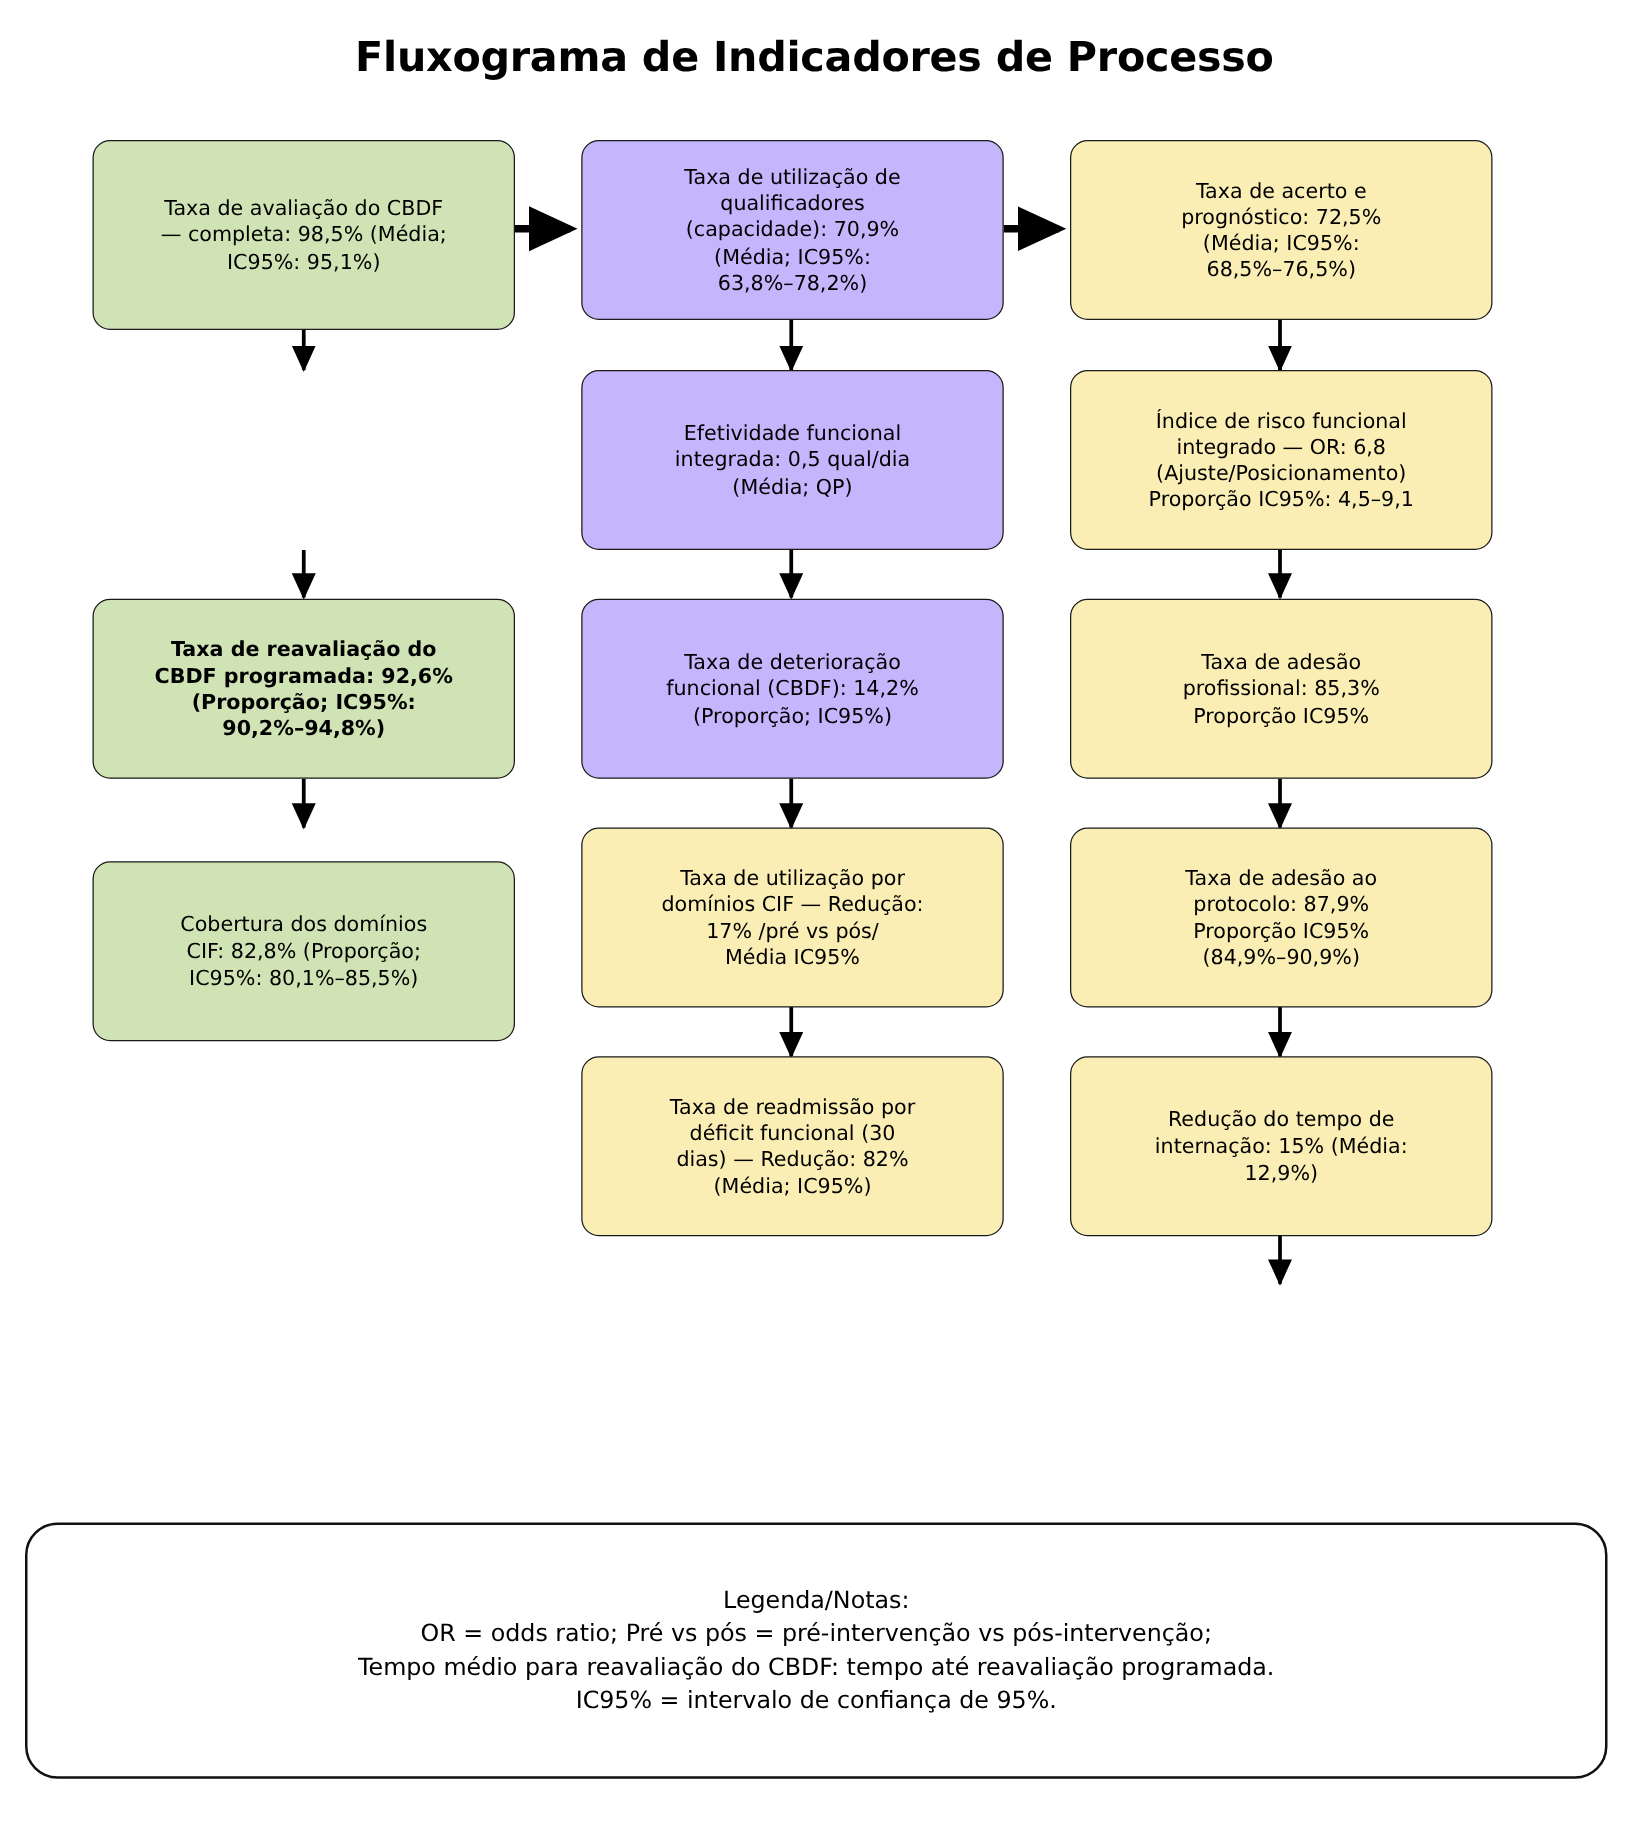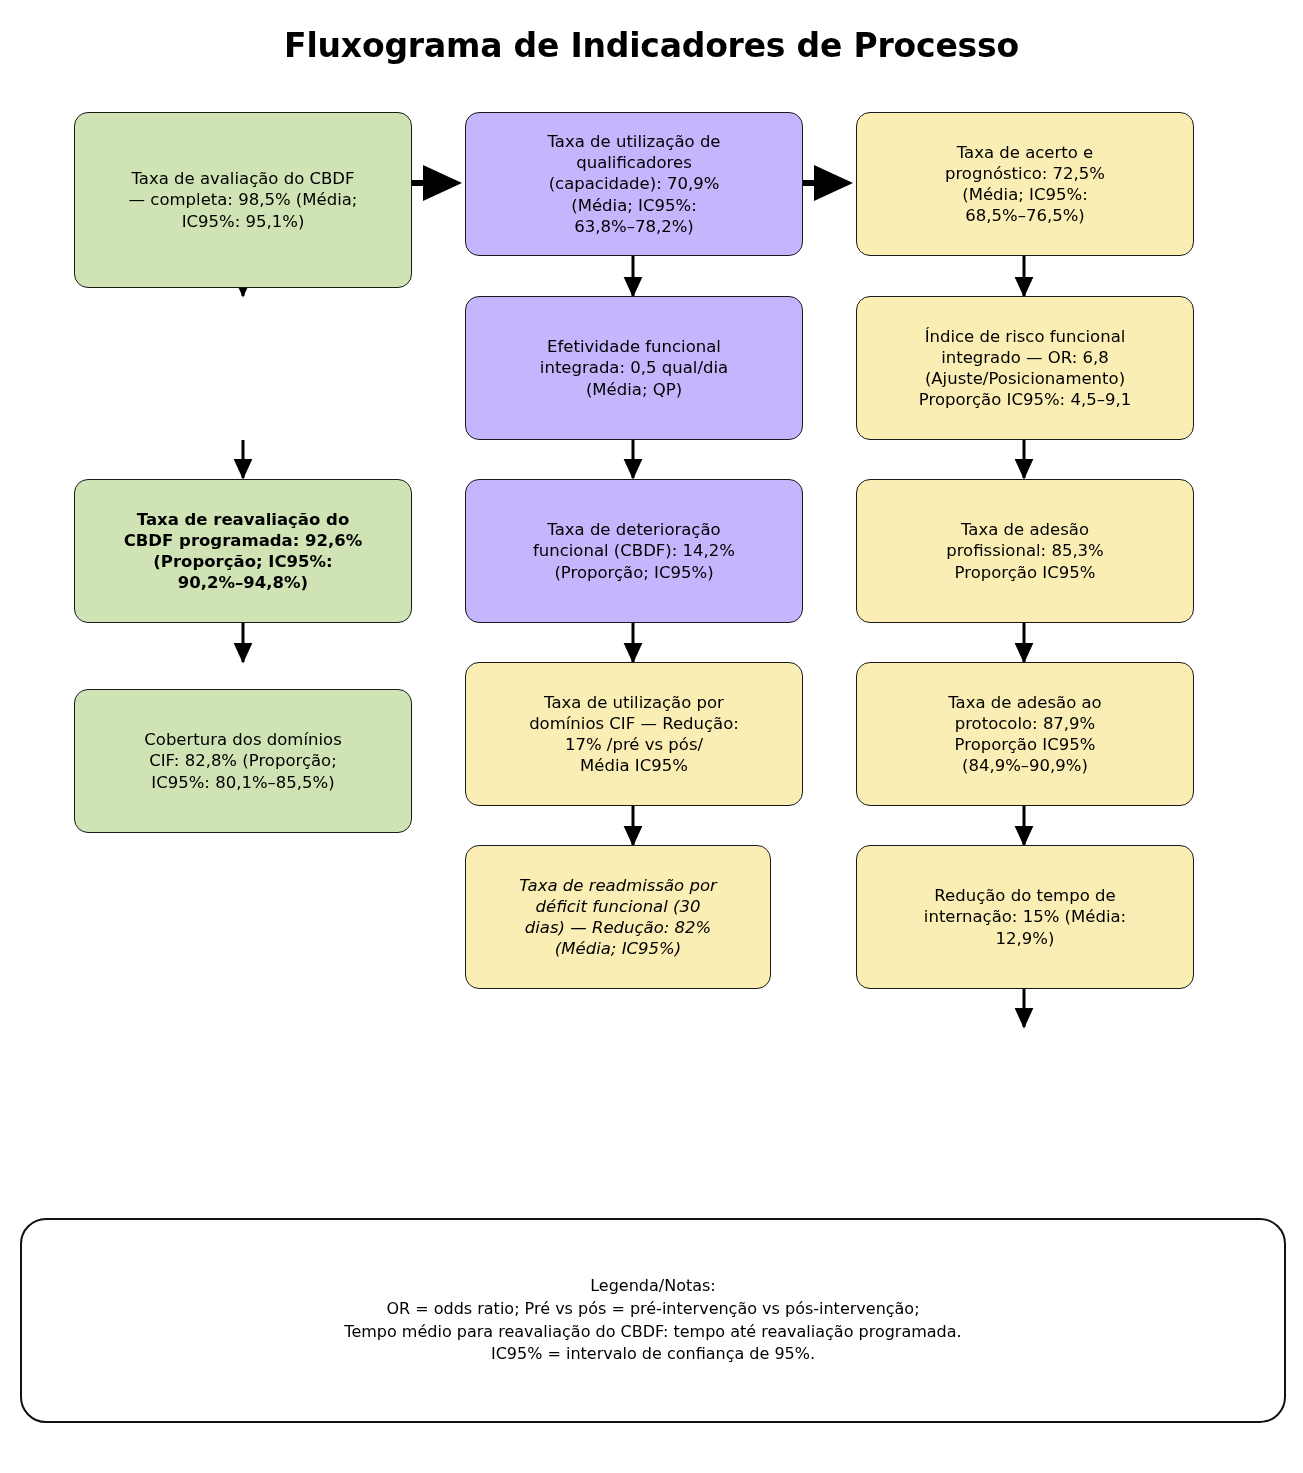--- a/index.html
+++ b/index.html
@@ -57,21 +57,21 @@
     width: 1266px;
     height: 205px;
     box-sizing: border-box;
     border: 2px solid #111111;
     border-radius: 26px;
     background: #ffffff;
     display: flex;
     align-items: center;
     justify-content: center;
     text-align: center;
-    font-size: 16px;
+    font-size: 19px;
     line-height: 1.42;
     white-space: pre-line;
     padding: 10px 24px;
   }
   svg.edges {
     position: absolute;
     left: 0;
     top: 0;
     width: 1303px;
     height: 1473px;
@@ -107,21 +107,21 @@
     <line x1="633" y1="623" x2="633" y2="662" stroke="#000" stroke-width="3" marker-end="url(#arrow)"></line>
     <line x1="633" y1="805" x2="633" y2="845" stroke="#000" stroke-width="3" marker-end="url(#arrow)"></line>
 
     <line x1="1024" y1="256" x2="1024" y2="296" stroke="#000" stroke-width="3" marker-end="url(#arrow)"></line>
     <line x1="1024" y1="440" x2="1024" y2="478" stroke="#000" stroke-width="3" marker-end="url(#arrow)"></line>
     <line x1="1024" y1="623" x2="1024" y2="662" stroke="#000" stroke-width="3" marker-end="url(#arrow)"></line>
     <line x1="1024" y1="805" x2="1024" y2="845" stroke="#000" stroke-width="3" marker-end="url(#arrow)"></line>
     <line x1="1024" y1="988" x2="1024" y2="1027" stroke="#000" stroke-width="3" marker-end="url(#arrow)"></line>
   </svg>
 
-  <div class="node green" style="left:74px; top:112px; width:338px; height:176px;">Taxa de avaliação do CBDF
+  <div class="node green" style="left:74px; top:112px; width:338px; height:152px;">Taxa de avaliação do CBDF
 — completa: 98,5% (Média;
 IC95%: 95,1%)</div>
   <div class="node green" style="left:74px; top:479px; width:338px; height:144px;font-weight:bold;">Taxa de reavaliação do
 CBDF programada: 92,6%
 (Proporção; IC95%:
 90,2%–94,8%)</div>
   <div class="node green" style="left:74px; top:689px; width:338px; height:144px;">Cobertura dos domínios
 CIF: 82,8% (Proporção;
 IC95%: 80,1%–85,5%)</div>
 
@@ -133,21 +133,21 @@
   <div class="node blue" style="left:465px; top:296px; width:338px; height:144px;">Efetividade funcional
 integrada: 0,5 qual/dia
 (Média; QP)</div>
   <div class="node blue" style="left:465px; top:479px; width:338px; height:144px;">Taxa de deterioração
 funcional (CBDF): 14,2%
 (Proporção; IC95%)</div>
   <div class="node yellow" style="left:465px; top:662px; width:338px; height:144px;">Taxa de utilização por
 domínios CIF — Redução:
 17% /pré vs pós/
 Média IC95%</div>
-  <div class="node yellow" style="left:465px; top:845px; width:306px; height:144px;font-style:italic;">Taxa de readmissão por
+  <div class="node yellow" style="left:465px; top:845px; width:338px; height:144px;">Taxa de readmissão por
 déficit funcional (30
 dias) — Redução: 82%
 (Média; IC95%)</div>
 
   <div class="node yellow" style="left:856px; top:112px; width:338px; height:144px;">Taxa de acerto e
 prognóstico: 72,5%
 (Média; IC95%:
 68,5%–76,5%)</div>
   <div class="node yellow" style="left:856px; top:296px; width:338px; height:144px;">Índice de risco funcional
 integrado — OR: 6,8

